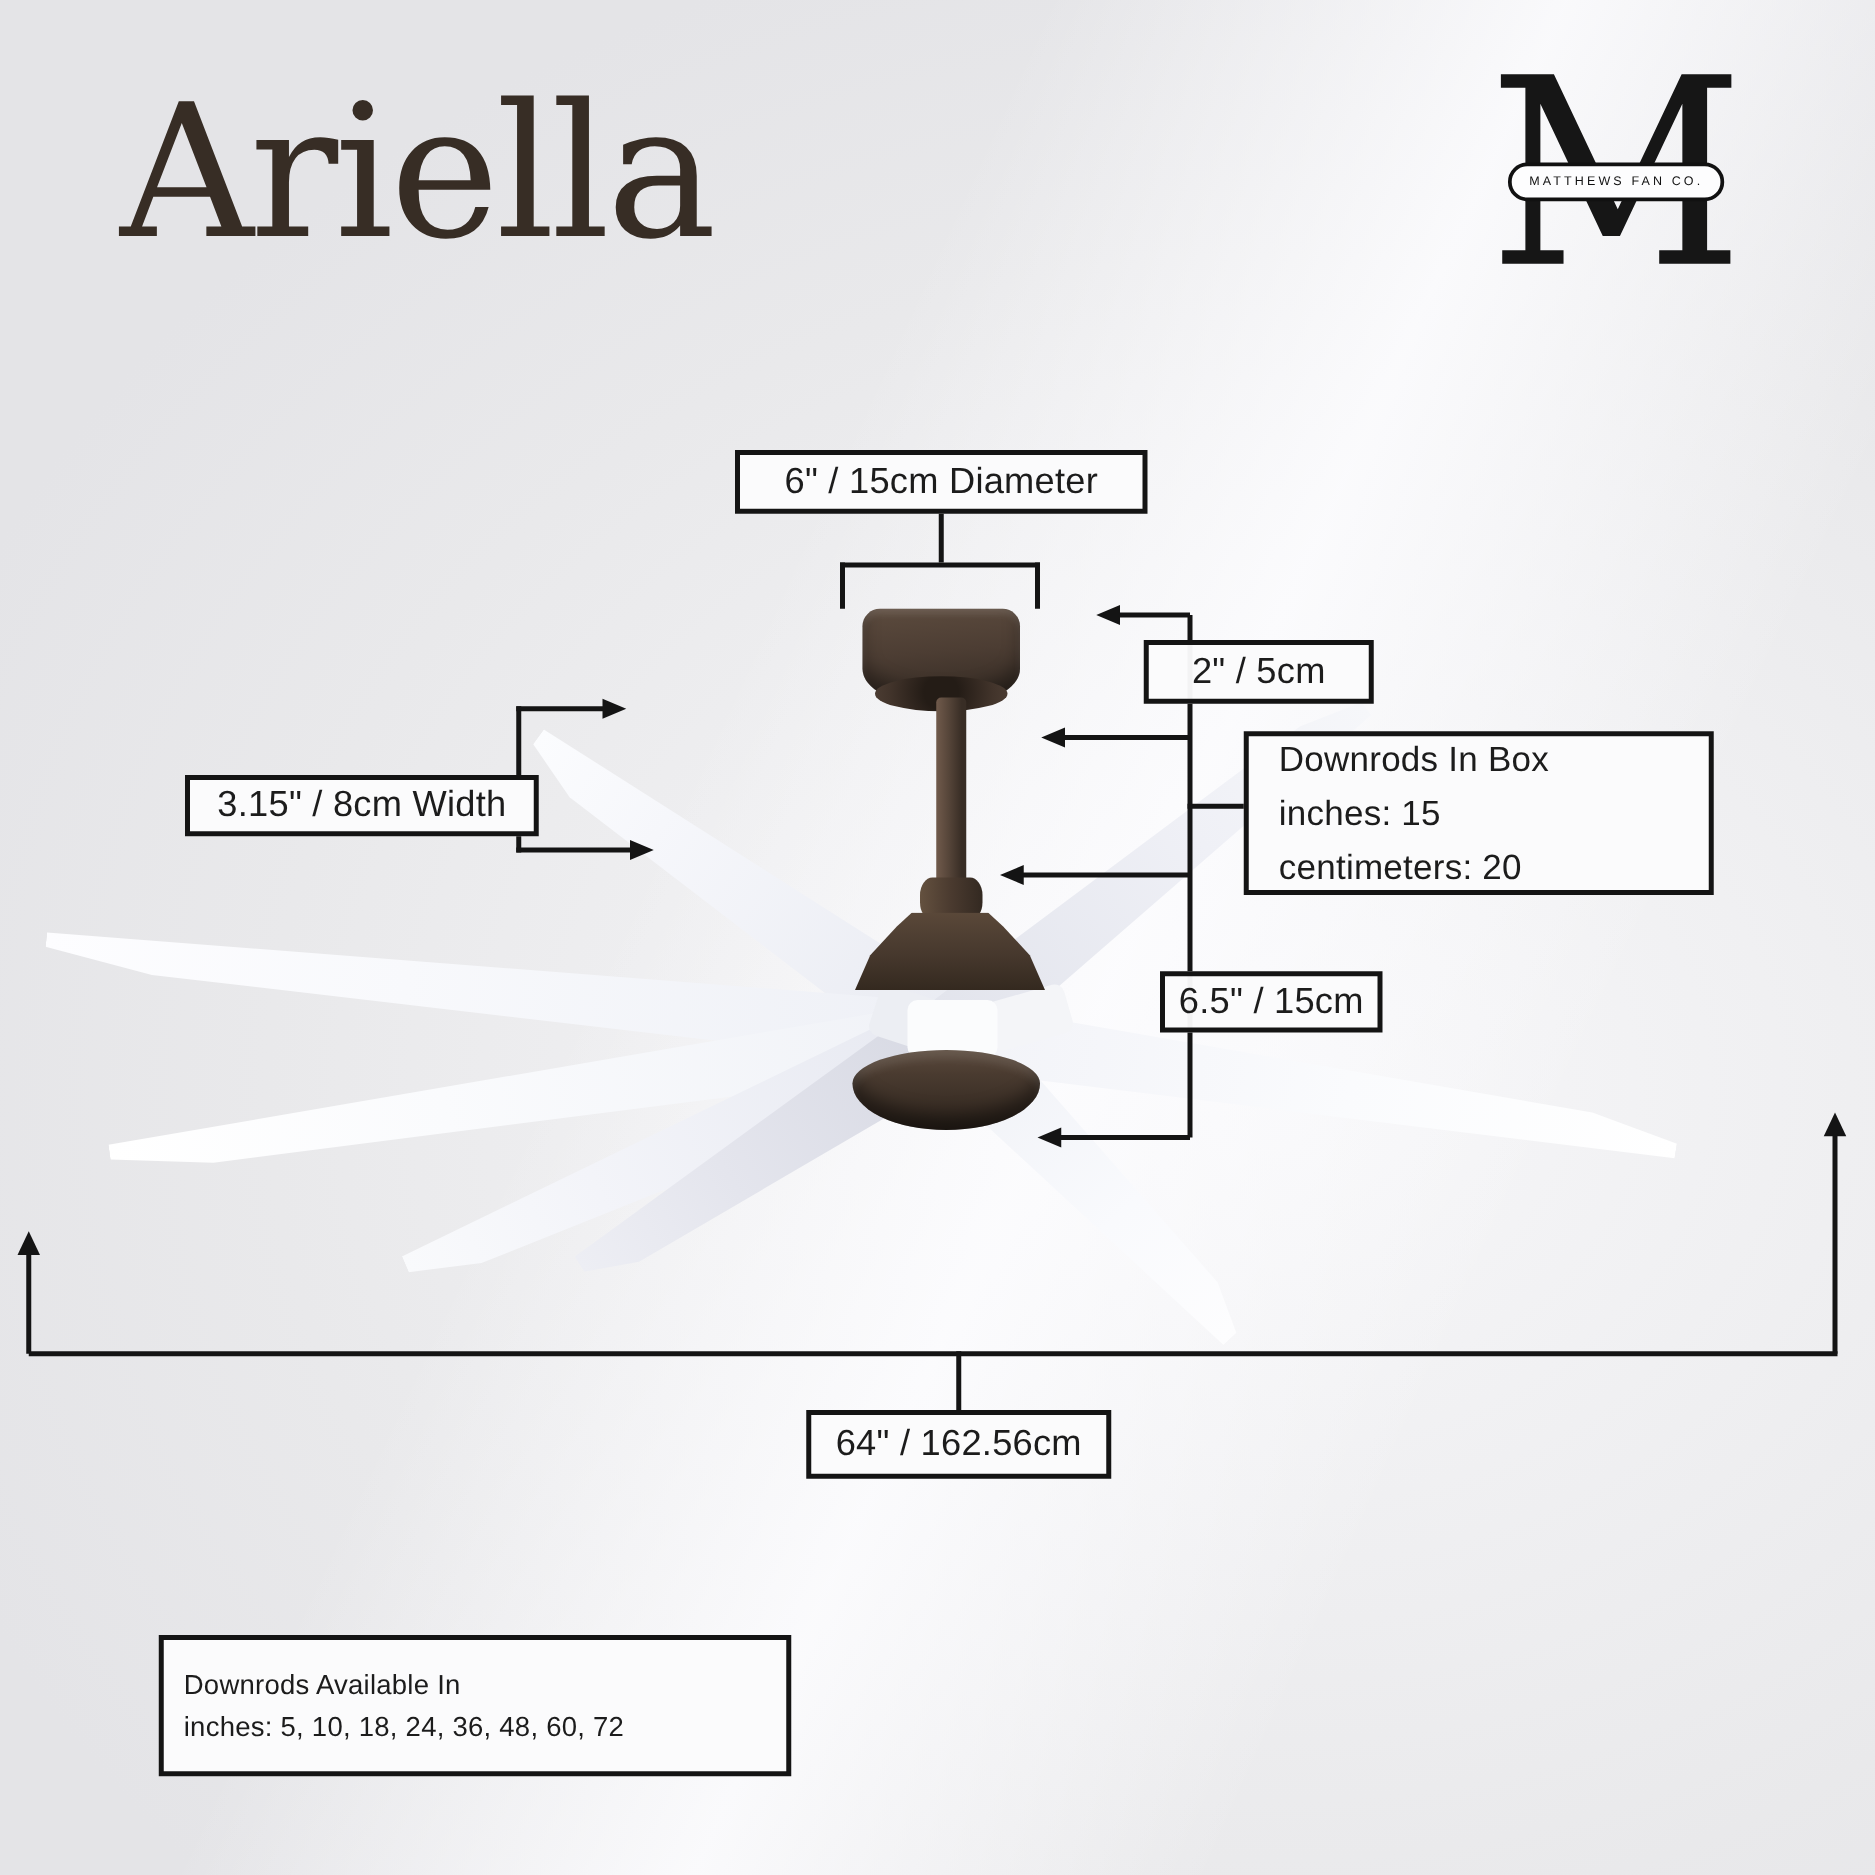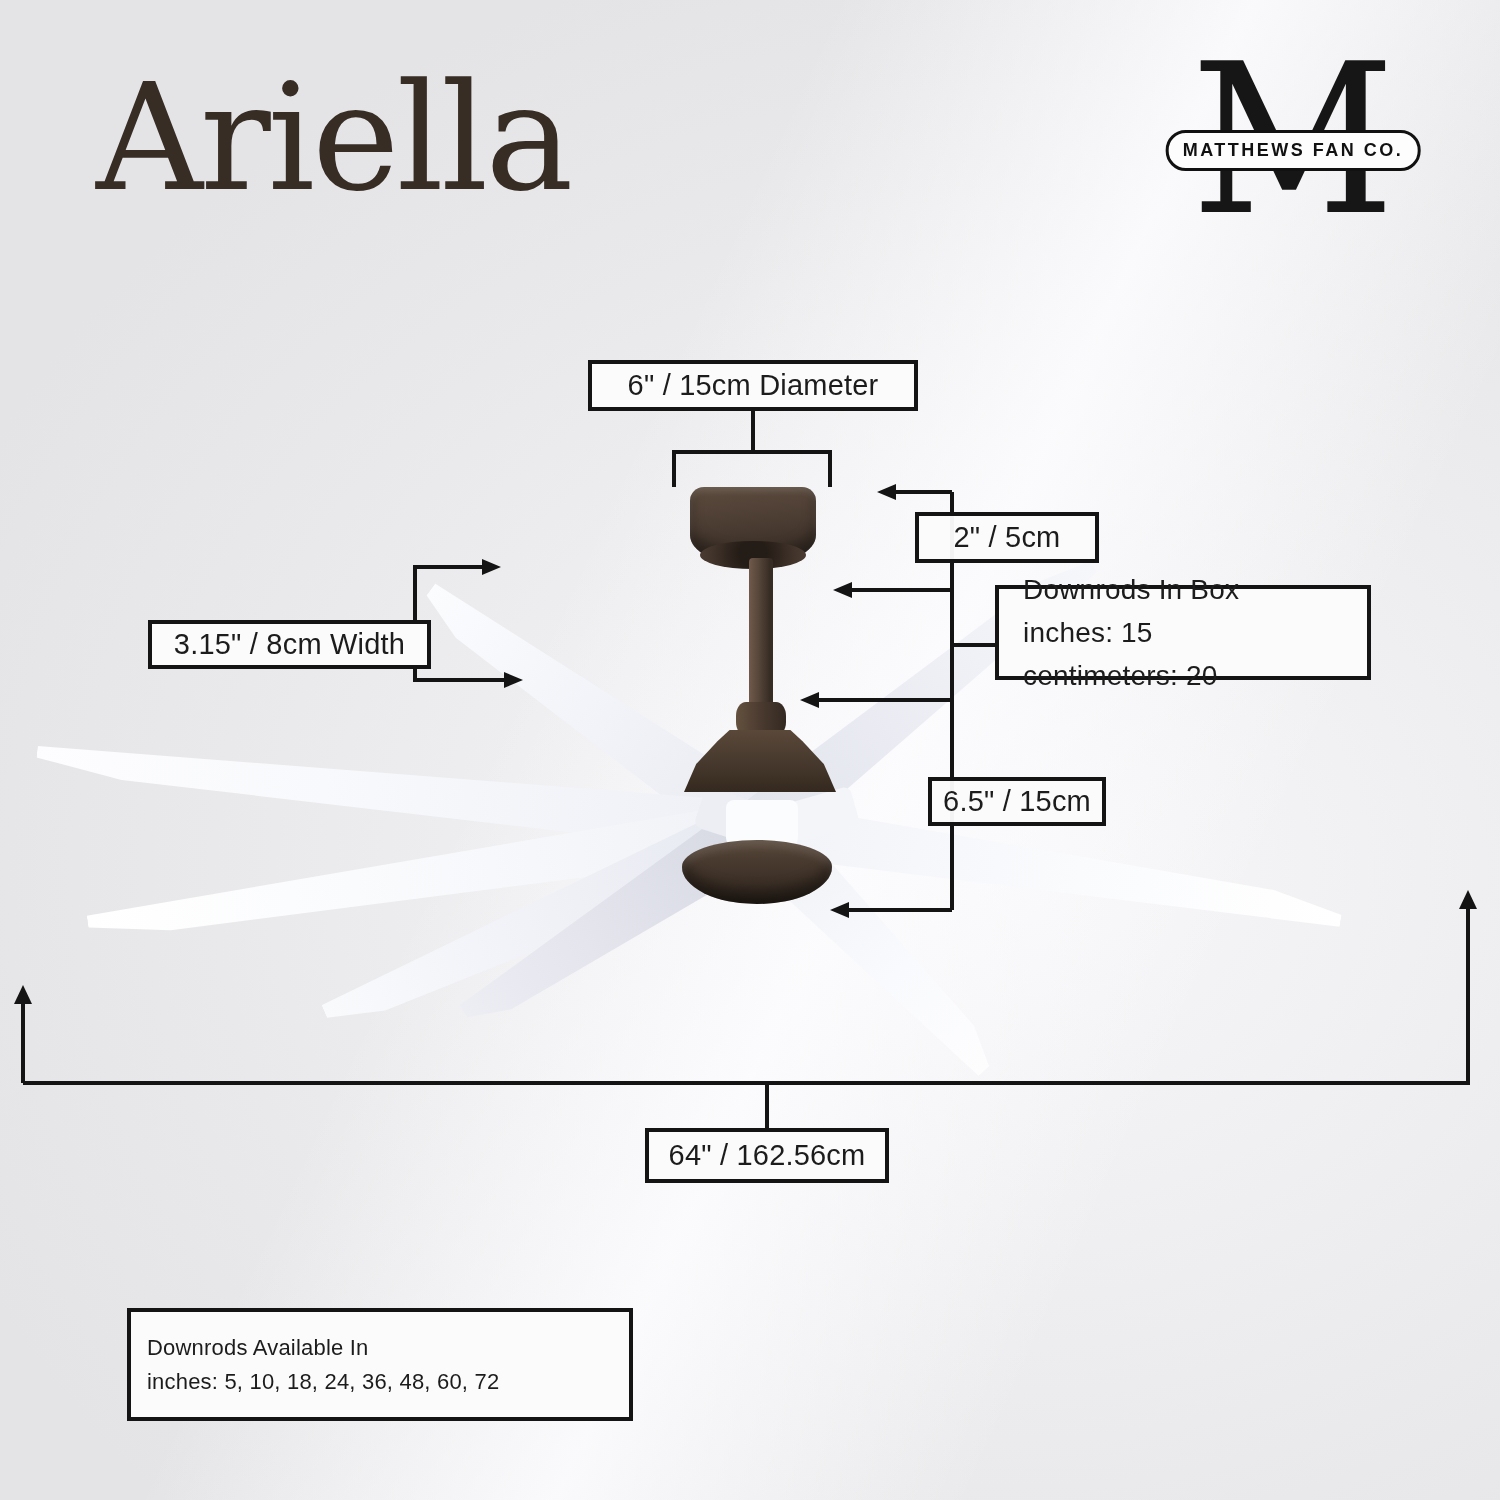--- a/index.html
+++ b/index.html
@@ -11,21 +11,21 @@
   .sheen{position:absolute;inset:0;pointer-events:none;
     background:linear-gradient(115deg, rgba(233,233,236,0) 38%, rgba(253,253,255,0.85) 57%, rgba(236,236,239,0) 76%);}
   
   .title{position:absolute;left:96px;top:64px;font-family:"DejaVu Serif", serif;
     font-weight:400;font-size:148px;line-height:1.0;color:#372d25;letter-spacing:-3px;}
   .logo{position:absolute;left:1168px;top:52px;width:250px;height:210px;}
   .logo-m{position:absolute;left:50%;top:-16px;transform:translateX(-50%) scaleX(0.96);
     font-family:"DejaVu Serif", serif;font-size:208px;line-height:1;color:#161616;font-weight:400;}
   .logo-pill{position:absolute;left:50%;top:78px;transform:translateX(-50%);
     background:#fdfdfe;border:3px solid #111;border-radius:20px;padding:7px 14px;
-    font-size:18px;font-weight:700;letter-spacing:2.5px;color:#111;white-space:nowrap;}
+    font-size:10px;font-weight:400;letter-spacing:2.5px;color:#111;white-space:nowrap;}
   
   .fan{position:absolute;inset:0;}
   .blade{position:absolute;left:758px;top:828px;transform-origin:0 50%;
     clip-path:polygon(0% 0%, 88% 14%, 100% 40%, 100% 62%, 0% 100%);}
   .b1{width:405px;height:66px;margin-top:-33px;transform:rotate(-144deg);
       background:linear-gradient(to right,#e9ebf2,#f6f7fb 70%,#fbfcfe);}
   .b2{width:725px;height:52px;margin-top:-26px;transform:rotate(-174deg);
       background:linear-gradient(to right,#eef0f6,#f8f9fc 60%,#fdfdff);}
   .b3{width:677px;height:54px;margin-top:-27px;transform:rotate(172deg);
       background:linear-gradient(to right,#f0f2f7,#fafbfd 60%,#ffffff);}
@@ -67,21 +67,21 @@
   .ah-l{border-top:8px solid transparent;border-bottom:8px solid transparent;border-right:19px solid #141414;}
   .ah-r{border-top:8px solid transparent;border-bottom:8px solid transparent;border-left:19px solid #141414;}
   .ah-u{border-left:9px solid transparent;border-right:9px solid transparent;border-bottom:19px solid #141414;}
   
   .callout{position:absolute;background:rgba(251,251,252,0.97);border:4px solid #141414;
     color:#1c1c1c;display:flex;align-items:center;justify-content:center;
     font-size:29px;letter-spacing:0.2px;box-sizing:border-box;white-space:nowrap;}
   .callout.multi{flex-direction:column;align-items:flex-start;justify-content:center;}
   .c-canopy{left:588px;top:360px;width:330px;height:51px;}
   .c-rod{left:915px;top:512px;width:184px;height:51px;}
-  .c-dib{left:995px;top:585px;width:376px;height:95px;font-size:28px;line-height:43px;padding-left:24px;}
+  .c-dib{left:995px;top:585px;width:376px;height:131px;font-size:28px;line-height:43px;padding-left:24px;}
   .c-width{left:148px;top:620px;width:283px;height:49px;}
   .c-motor{left:928px;top:777px;width:178px;height:49px;}
   .c-span{left:645px;top:1128px;width:244px;height:55px;}
   .c-da{left:127px;top:1308px;width:506px;height:113px;font-size:22px;line-height:34px;padding-left:16px;}
 </style>
 </head>
 <body>
 
 <div class="stage">
   <div class="sheen"></div>

